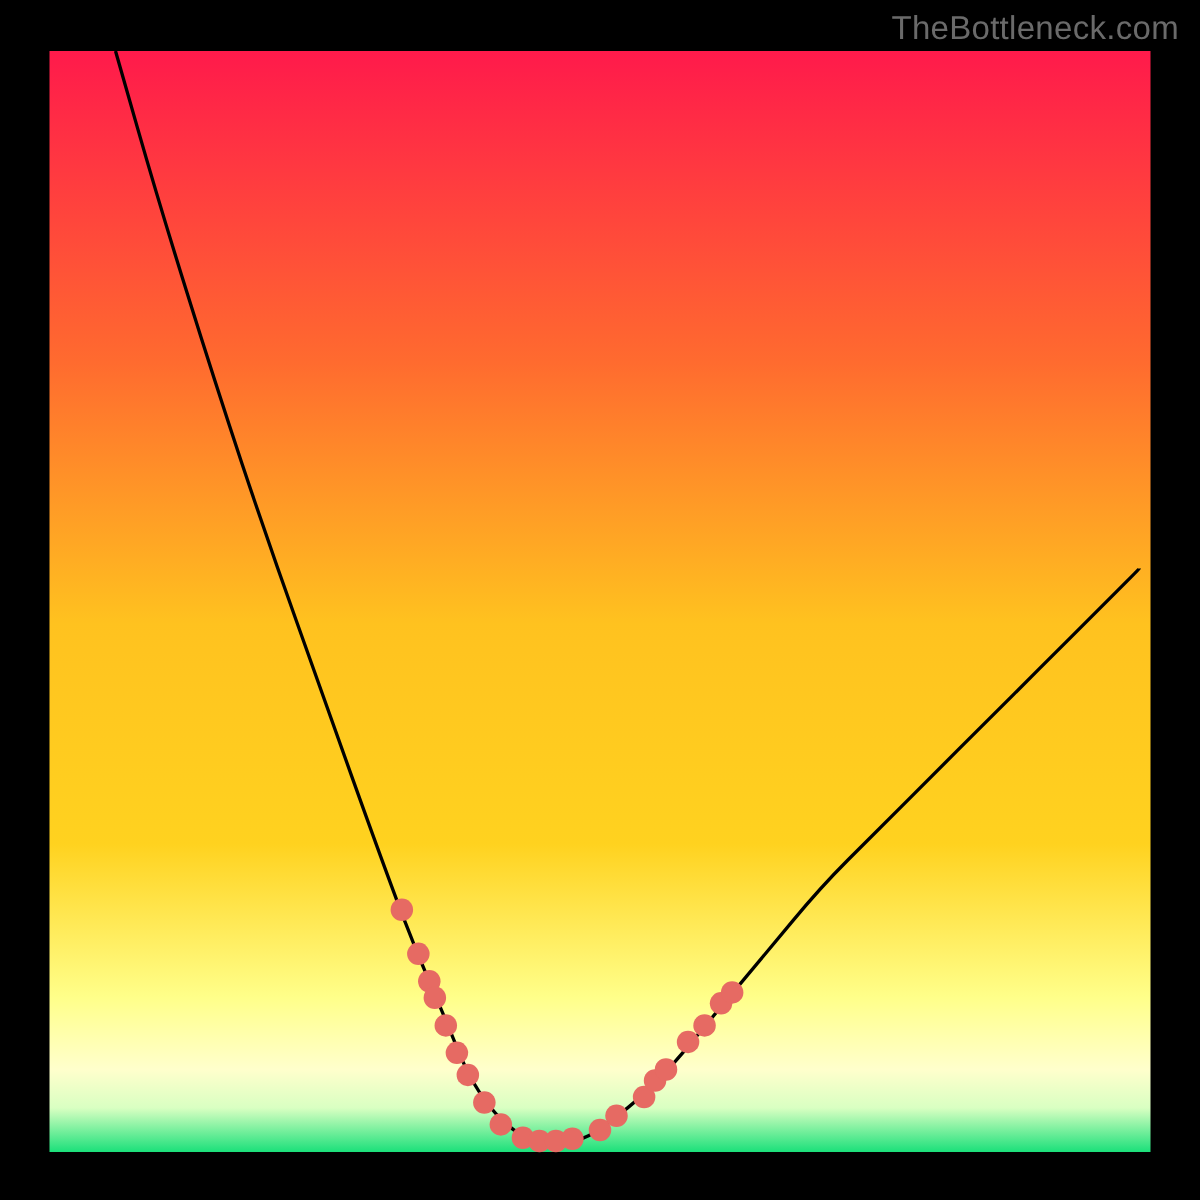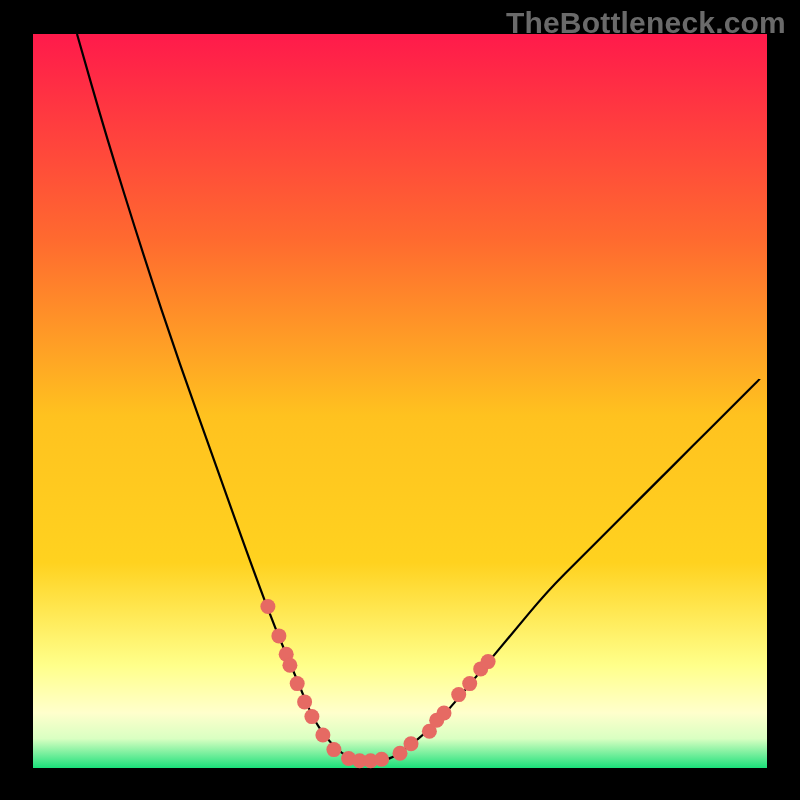--- a/index.html
+++ b/index.html
@@ -17,22 +17,22 @@
     left: 0;
     width: 800px;
     height: 800px;
     background: #000;
   }
   .watermark {
     position: absolute;
     top: 6px;
     right: 14px;
     color: #6a6a6a;
-    font-size: 30px;
-    font-weight: 700;
+    font-size: 22px;
+    font-weight: 400;
     letter-spacing: 0.2px;
     font-family: Arial, Helvetica, sans-serif;
   }
   svg {
     display: block;
   }
 </style>
 </head>
 <body>
 

